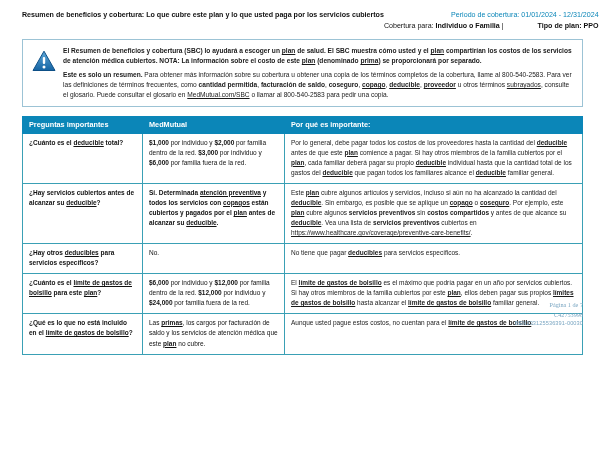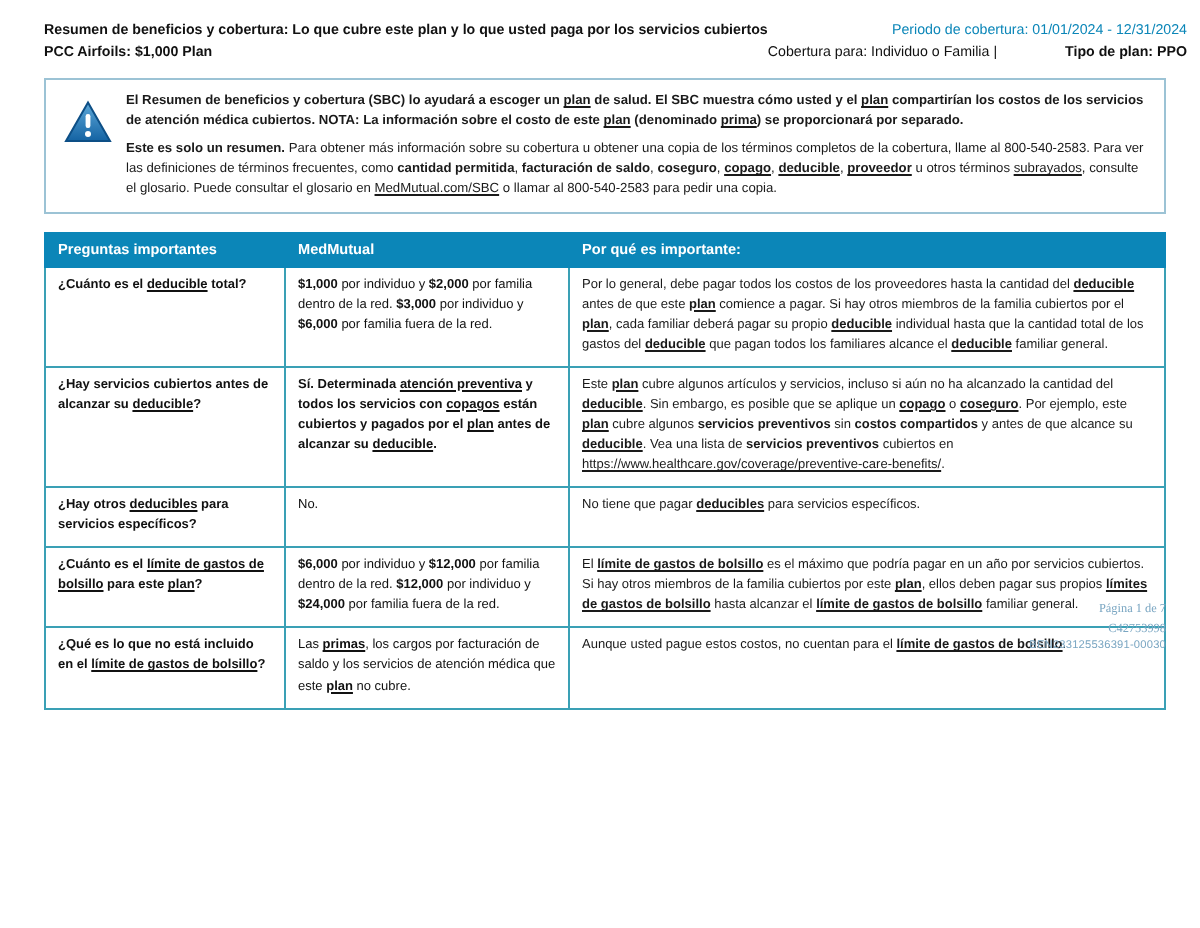--- a/index.html
+++ b/index.html
@@ -44,21 +44,21 @@
     font-size: 7.1px;
     line-height: 1.62;
     text-align: right;
     white-space: nowrap;
   }
   .coverage-period {
     color: #0b86b8;
     font-weight: normal;
   }
   .coverage-for-label { font-weight: normal; color: #111; }
-  .coverage-for-value { font-weight: normal; color: #111; }
+  .coverage-for-value { font-weight: bold; color: #111; }
   .plan-type-label { font-weight: bold; color: #111; margin-left: 32px; }
   .plan-type-value { font-weight: bold; color: #111; }
 
   
   .notice {
     margin: 6px 17px 0 22px;
     border: 1px solid #9cc3d5;
     box-sizing: border-box;
     display: flex;
     align-items: flex-start;
@@ -151,21 +151,20 @@
   }
 </style>
 </head>
 <body>
 
 <div class="page">
 
   <div class="header">
     <div class="header-left">
       <div>Resumen de beneficios y cobertura: Lo que cubre este plan y lo que usted paga por los servicios cubiertos</div>
-      <div class="line2">PCC Airfoils: $1,000  Plan</div>
     </div>
     <div class="header-right">
       <div class="coverage-period">Periodo de cobertura: 01/01/2024 - 12/31/2024</div>
       <div>
         <span class="coverage-for-label">Cobertura para:</span>
         <span class="coverage-for-value">Individuo o Familia</span>
         <span class="coverage-for-label">|</span>
         <span class="plan-type-label">Tipo de plan:</span>
         <span class="plan-type-value">PPO</span>
       </div>

